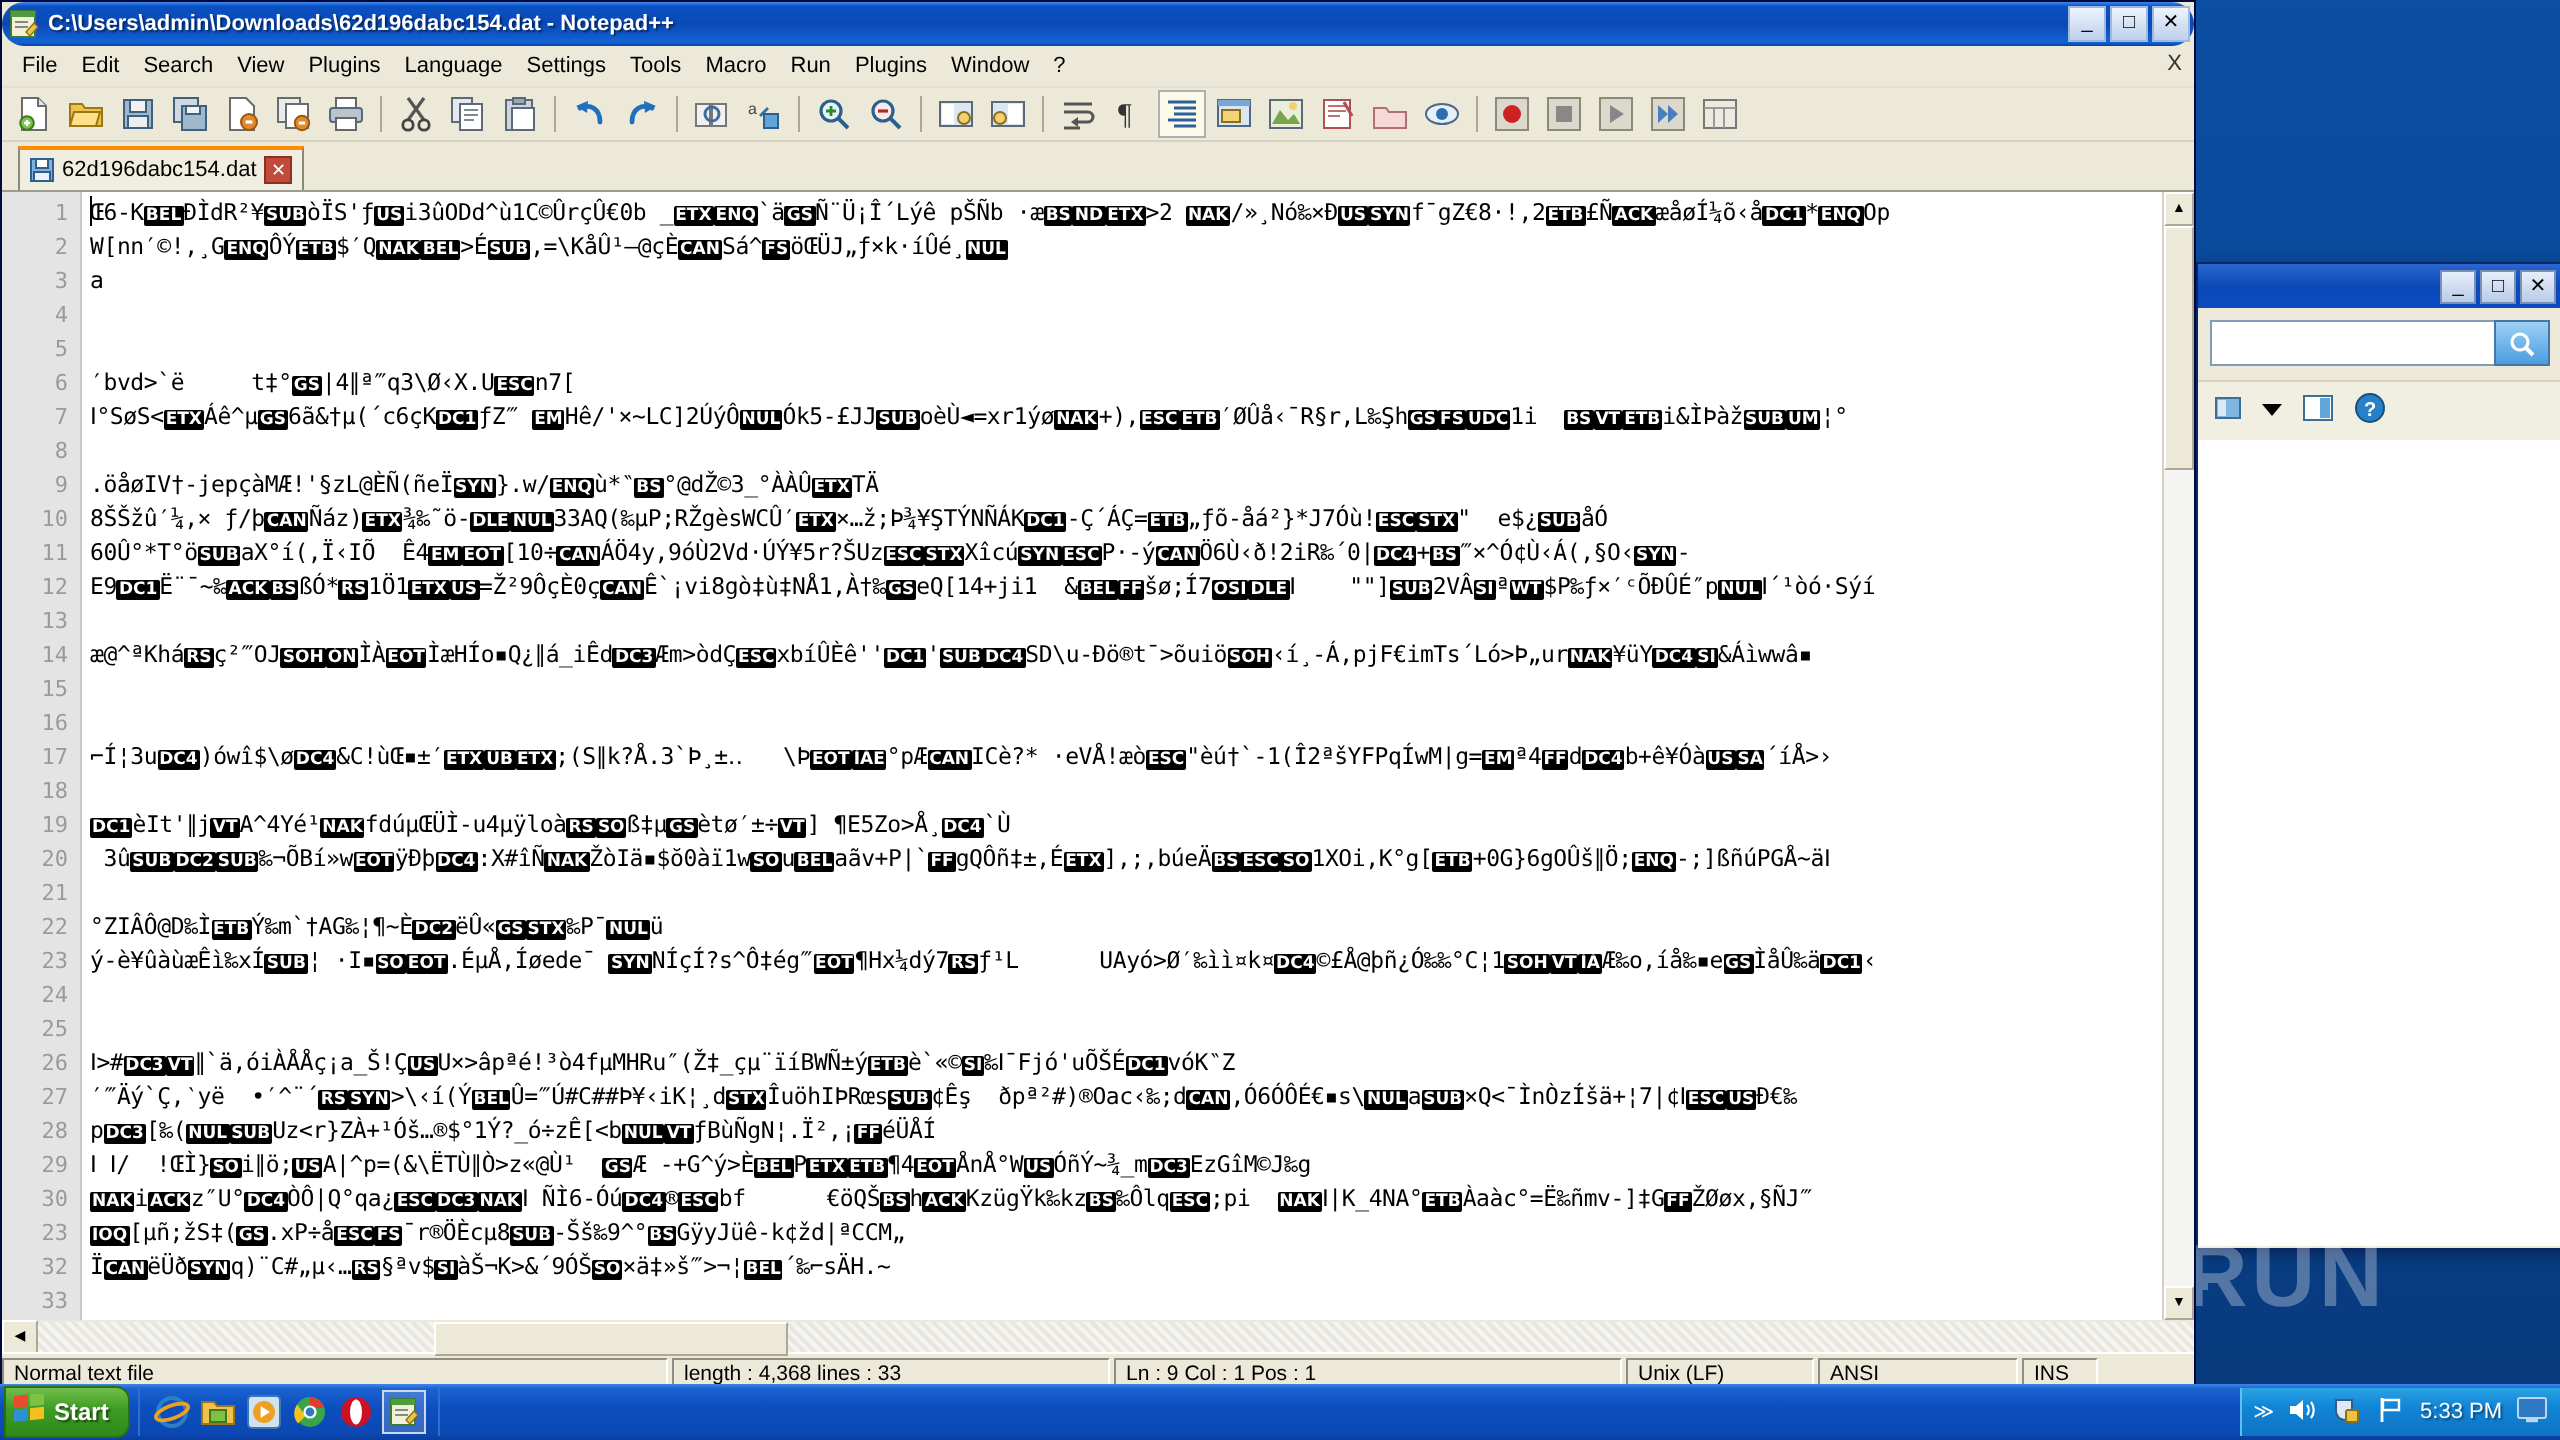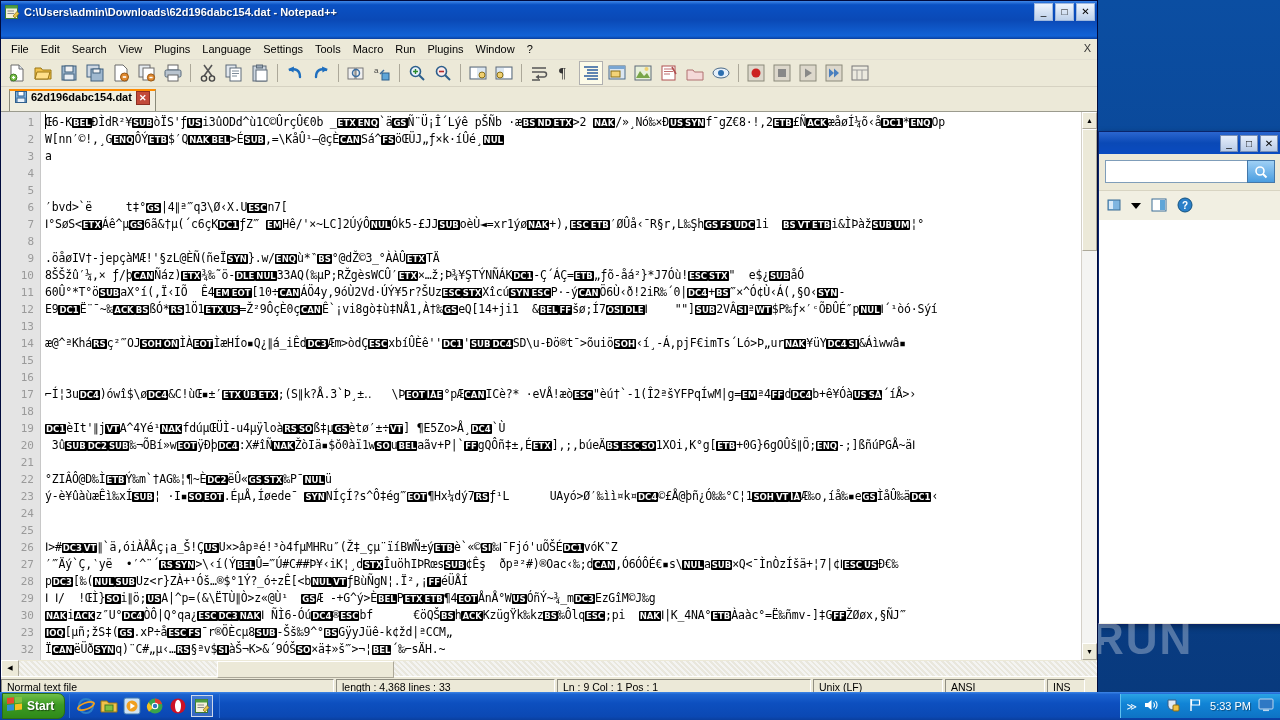--- a/index.html
+++ b/index.html
@@ -41,21 +41,21 @@
   #bgwin .bg-tool{height:30px;background:#f1efe2;border-top:1px solid #d8d4c2;
     display:flex;align-items:center;gap:10px;padding:0 8px;box-sizing:border-box;}
   #bgwin .bg-body{background:#fff;height:calc(100% - 89px);}
 
   
   #npp{position:absolute;left:0;top:0;width:1098px;height:698px;z-index:5;
     background:#ece9d8;border:1px solid #000a3c;box-sizing:border-box;
     display:flex;flex-direction:column;}
   .titlebar{height:22px;flex:0 0 22px;
     background:linear-gradient(180deg,#3f87e8 0%,#0a51c4 10%,#0a49b6 50%,#1263d6 92%,#0a3f9e 100%);
-    display:flex;align-items:center;padding:0 2px 16px 3px;color:#fff;}
+    display:flex;align-items:center;padding:0 2px 0 3px;color:#fff;border-radius:11px;}
   .titlebar .ticon{width:16px;height:16px;margin-right:4px;flex:0 0 16px;position:relative;}
   .titlebar .ttext{font-size:11px;font-weight:bold;white-space:nowrap;overflow:hidden;
     text-shadow:1px 1px 1px rgba(0,0,0,.5);flex:1 1 auto;}
   .titlebar .tbtns{display:flex;gap:2px;margin-left:6px;}
   .titlebar .tbtns span{width:17px;height:16px;border:1px solid #9fb8dd;
     background:linear-gradient(180deg,#eef4fd,#bdd0ea);color:#000;font-size:10px;
     display:flex;align-items:center;justify-content:center;line-height:1;
     font-family:"Liberation Sans",sans-serif;}
 
   .menubar{height:20px;flex:0 0 20px;background:#ece9d8;display:flex;align-items:center;
@@ -66,22 +66,22 @@
   .toolbar{height:26px;flex:0 0 26px;background:#ece9d8;display:flex;align-items:center;
     padding:0 3px;border-bottom:1px solid #d6d2c2;}
   .tbtn{width:22px;height:22px;margin:0 1px;display:flex;align-items:center;
     justify-content:center;border:1px solid transparent;}
   .tbtn.on{border:1px solid #b0b0b0;background:#fdfbe8;}
   .tsep{width:1px;height:18px;background:#aca899;margin:0 4px;}
 
   .tabbar{height:24px;flex:0 0 24px;background:#ece9d8;padding-left:8px;
     display:flex;align-items:flex-end;border-bottom:1px solid #9b9b8e;}
   .tab{height:20px;background:#f0eee0;border:1px solid #8a8a7a;border-bottom:none;
-    border-top:2px solid #ff8c00;display:flex;align-items:flex-start;gap:4px;
-    padding:0 5px;font-size:11px;color:#000;font-weight:bold;}
+    border-top:2px solid #ff8c00;display:flex;align-items:center;gap:4px;
+    padding:0 5px;font-size:11px;color:#000;}
   .tab .tabico{width:12px;height:12px;flex:0 0 12px;}
   .tab .tabx{width:12px;height:12px;background:#c24a3a;color:#fff;font-size:9px;
     display:flex;align-items:center;justify-content:center;line-height:1;
     border:1px solid #8d2f23;}
 
   .editwrap{flex:1 1 auto;display:flex;background:#fff;overflow:hidden;position:relative;}
   .gutter{width:40px;flex:0 0 40px;background:#e4e4e4;border-right:1px solid #c8c8c8;
     padding-top:2px;box-sizing:border-box;}
   .gutter div{height:17px;line-height:17px;text-align:right;padding-right:6px;
     font-family:"DejaVu Sans Mono",monospace;font-size:11px;color:#9a9a9a;}
@@ -548,21 +548,21 @@
     <div class="hsbtn">◀</div>
     <div class="htrack">
       <div class="hthumb"></div>
     </div>
   </div>
 
   <div class="statusbar">
     <div class="sb" style="width:333px">Normal text file</div>
     <div class="sb" style="width:219px">length : 4,368   lines : 33</div>
     <div class="sb" style="width:254px">Ln : 9    Col : 1    Pos : 1</div>
-    <div class="sb" style="width:130px">Unix (LF)</div>
+    <div class="sb" style="width:94px">Unix (LF)</div>
     <div class="sb" style="width:100px">ANSI</div>
     <div class="sb" style="width:38px">INS</div>
   </div>
 </div>
 
 <div id="taskbar">
   <div id="startbtn">
     <span>
       <svg width="16" height="16" viewBox="0 0 16 16">
           <rect x="0" y="1" width="7" height="6" fill="#e84b2d" transform="skewY(-6)"></rect>

